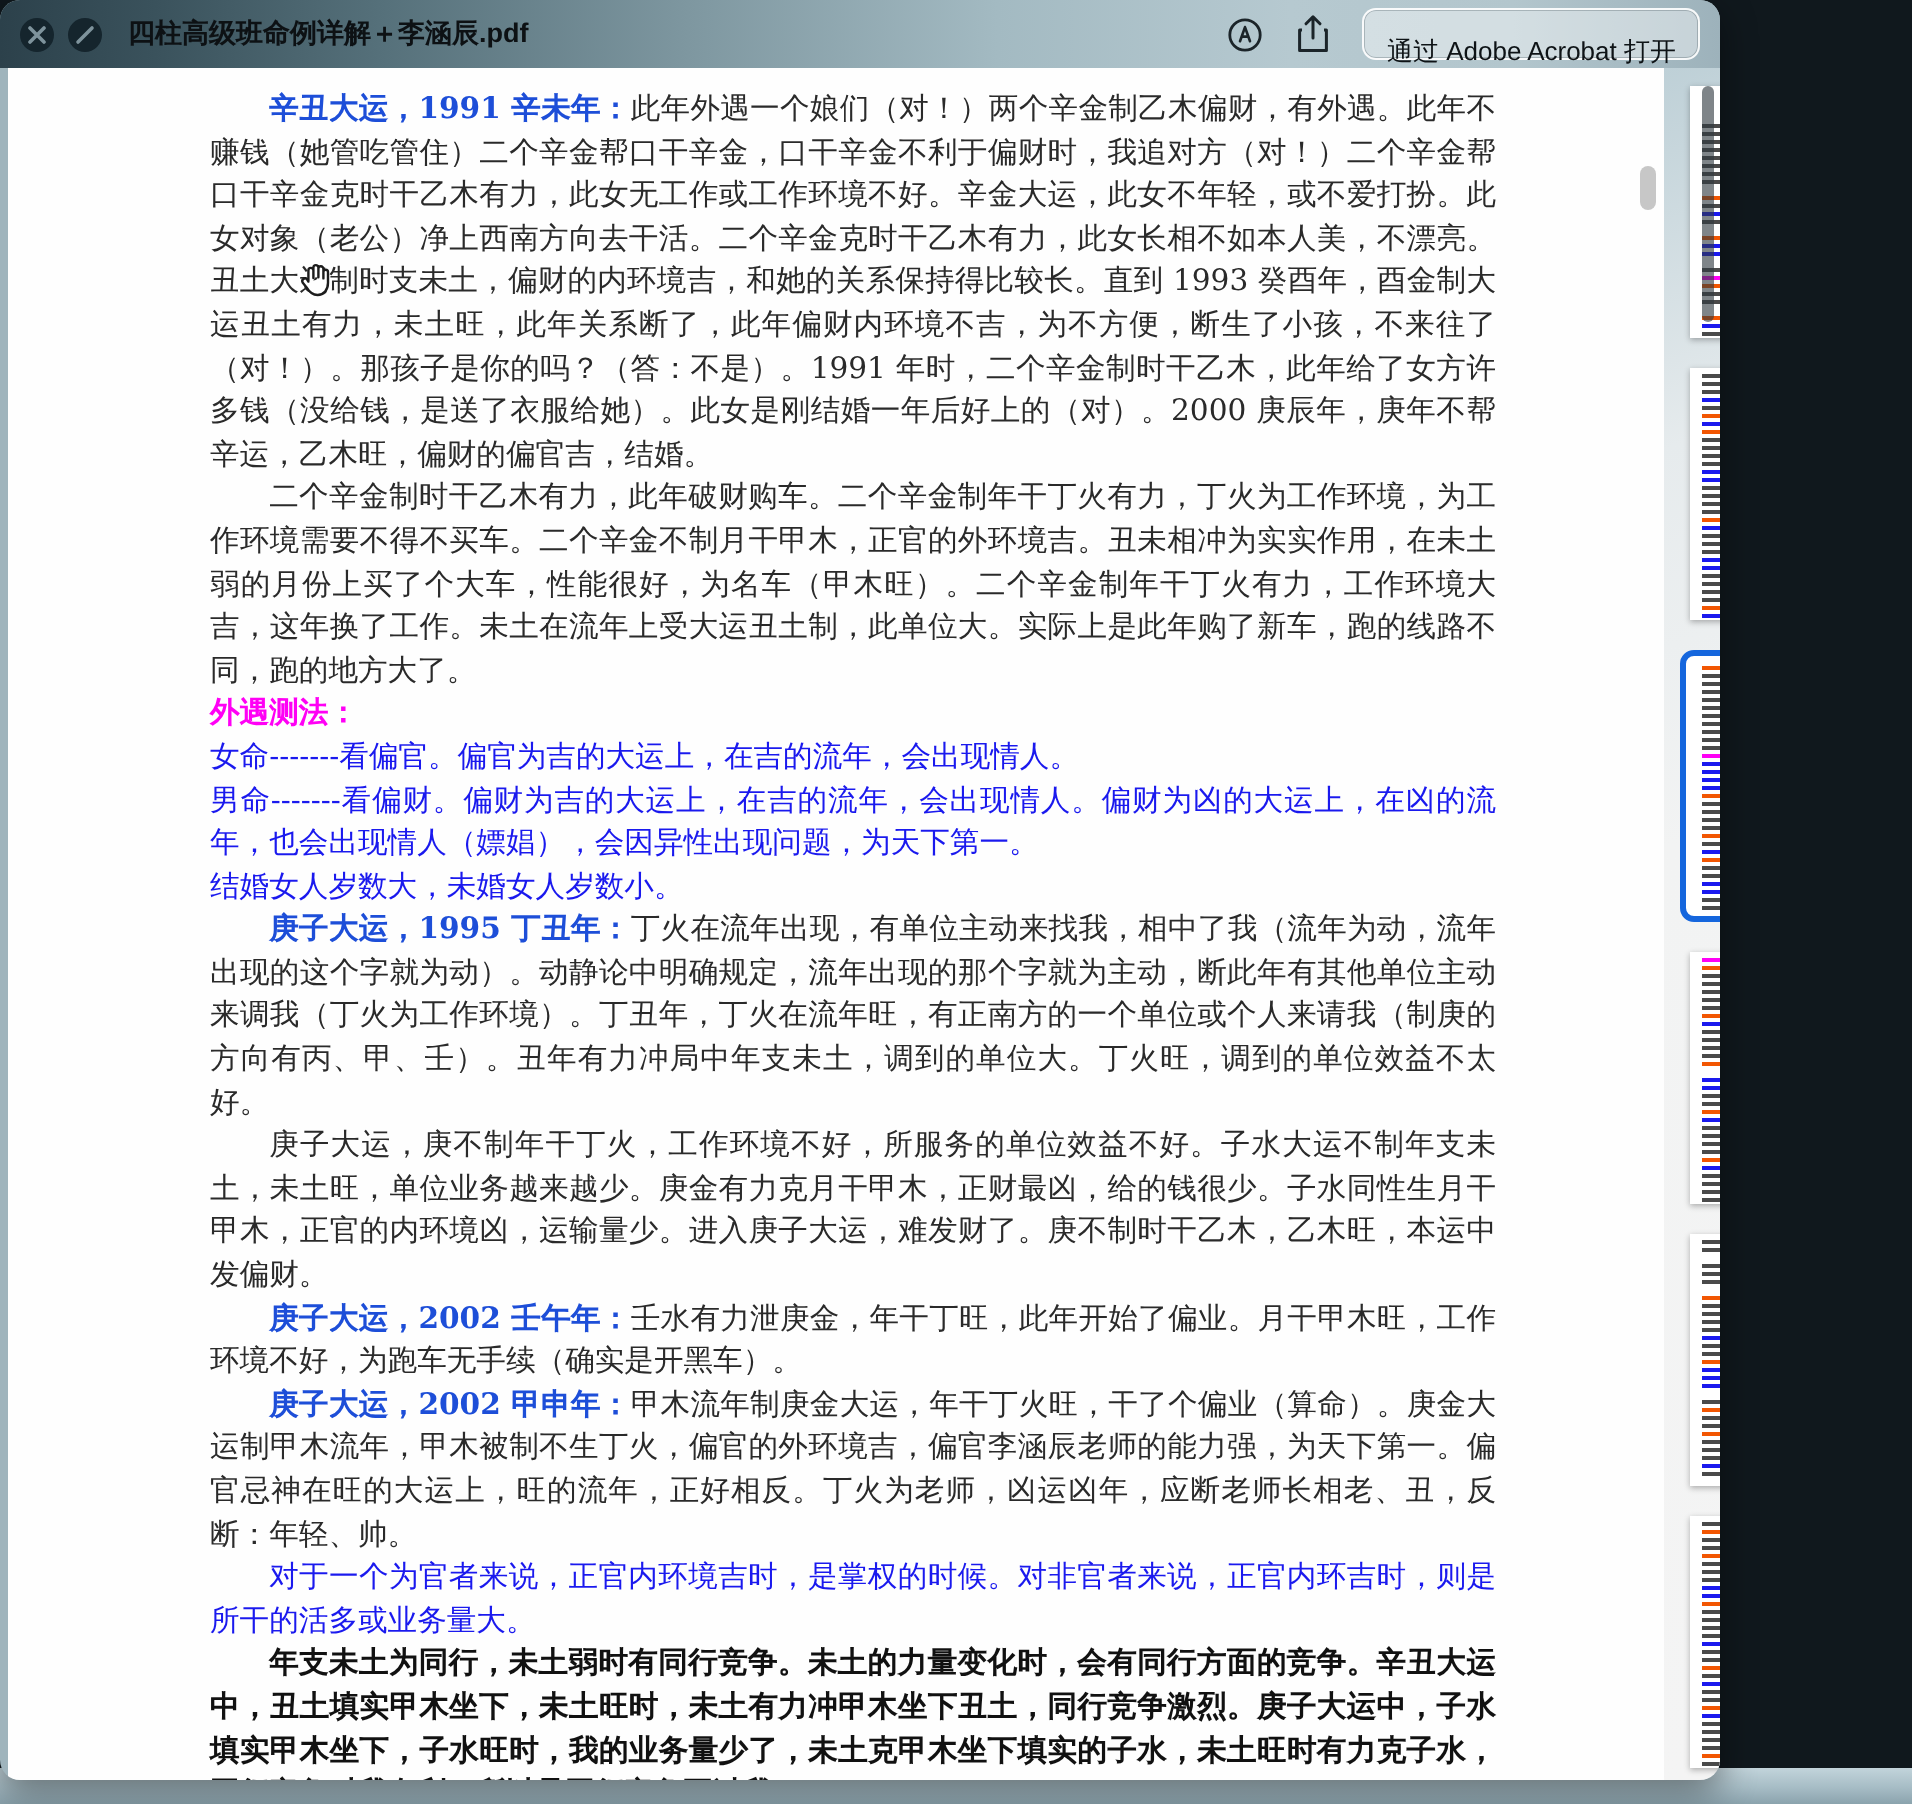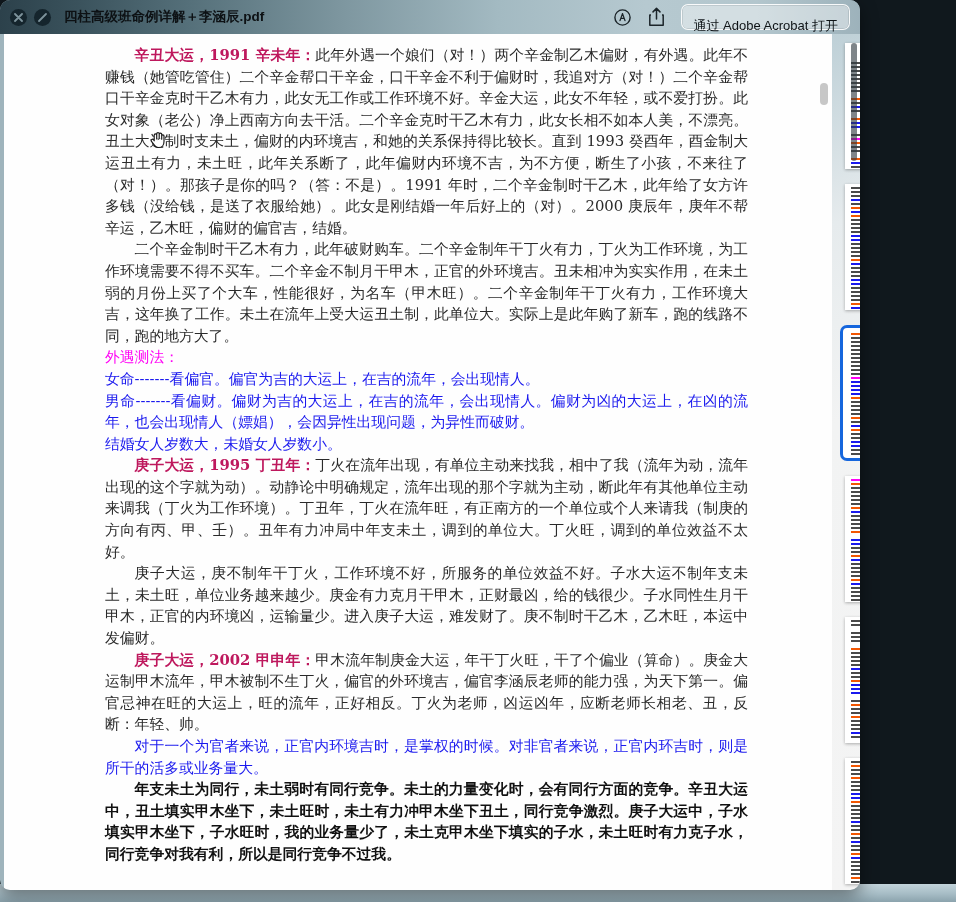--- a/index.html
+++ b/index.html
@@ -24,25 +24,25 @@
     box-shadow:inset 0 0 0 .5px rgba(40,55,62,.25);cursor:pointer;white-space:nowrap;
     font-family:"Liberation Sans","DejaVu Sans",sans-serif;}
   
   .main-row{flex:1;display:flex;min-height:0;}
   .content-area{width:828px;flex:0 0 828px;margin-left:4px;background:#fefefe;position:relative;
     box-sizing:border-box;padding:10px 84px 6px 101px;overflow:hidden;}
   .pdf-text{font-family:"DejaVu Serif","Liberation Serif",serif;font-size:14.8px;line-height:21.6px;
     text-align:justify;color:#262626;}
   .pdf-text p{margin:0;}
   .pdf-text p.indent{text-indent:2em;}
-  .seg-h{color:#be185d;font-weight:700;}
+  .seg-h{color:#1d4ed8;font-weight:700;}
   .seg-b{color:#2a2a2a;}
   .seg-B{color:#111;font-weight:700;}
   .seg-u{color:#1a19ee;font-weight:400;}
-  .seg-m{color:#ff00f5;font-weight:400;}
+  .seg-m{color:#ff00f5;font-weight:700;}
   .content-scroll{position:absolute;right:4px;top:49px;width:8px;height:22px;border-radius:4px;
     background:#c7c7c7;}
   
   .sidebar{flex:1;position:relative;box-sizing:border-box;padding:9px 0 0 13px;
     background:linear-gradient(160deg,#bed0d7 0%,#e6ebed 22%,#f2f3f3 45%,#f4f4f4 100%);
     overflow:hidden;}
   .thumb{width:95px;height:126px;background:#fff;margin:0 0 15px 0;box-sizing:border-box;
     padding:3px 0;box-shadow:0 1px 3px rgba(0,0,0,.30);cursor:pointer;overflow:hidden;}
   .thumb-sel-wrap{border:3px solid #1566dd;border-radius:7px;padding:2px;background:#fff;
     width:95px;box-sizing:content-box;margin:0 0 15px -5px;}
@@ -98,24 +98,25 @@
   </div>
 
   <div class="main-row">
 
     <div class="content-area">
       <div class="pdf-text" id="pdf-text">
           <p class="indent"><span class="seg-h">辛丑大运，1991 辛未年：</span><span class="seg-b">此年外遇一个娘们（对！）两个辛金制乙木偏财，有外遇。此年不赚钱（她管吃管住）二个辛金帮口干辛金，口干辛金不利于偏财时，我追对方（对！）二个辛金帮口干辛金克时干乙木有力，此女无工作或工作环境不好。辛金大运，此女不年轻，或不爱打扮。此女对象（老公）净上西南方向去干活。二个辛金克时干乙木有力，此女长相不如本人美，不漂亮。丑土大运制时支未土，偏财的内环境吉，和她的关系保持得比较长。直到 1993 癸酉年，酉金制大运丑土有力，未土旺，此年关系断了，此年偏财内环境不吉，为不方便，断生了小孩，不来往了（对！）。那孩子是你的吗？（答：不是）。1991 年时，二个辛金制时干乙木，此年给了女方许多钱（没给钱，是送了衣服给她）。此女是刚结婚一年后好上的（对）。2000 庚辰年，庚年不帮辛运，乙木旺，偏财的偏官吉，结婚。</span></p>
           <p class="indent"><span class="seg-b">二个辛金制时干乙木有力，此年破财购车。二个辛金制年干丁火有力，丁火为工作环境，为工作环境需要不得不买车。二个辛金不制月干甲木，正官的外环境吉。丑未相冲为实实作用，在未土弱的月份上买了个大车，性能很好，为名车（甲木旺）。二个辛金制年干丁火有力，工作环境大吉，这年换了工作。未土在流年上受大运丑土制，此单位大。实际上是此年购了新车，跑的线路不同，跑的地方大了。</span></p>
           <p class=""><span class="seg-m">外遇测法：</span></p>
           <p class=""><span class="seg-u">女命-------看偏官。偏官为吉的大运上，在吉的流年，会出现情人。</span></p>
-          <p class=""><span class="seg-u">男命-------看偏财。偏财为吉的大运上，在吉的流年，会出现情人。偏财为凶的大运上，在凶的流年，也会出现情人（嫖娼），会因异性出现问题，为异性而破财。</span></p>
+          <p class=""><span class="seg-u">男命-------看偏财。偏财为吉的大运上，在吉的流年，会出现情人。偏财为凶的大运上，在凶的流年，也会出现情人（嫖娼），会因异性出现问题，为天下第一。</span></p>
           <p class=""><span class="seg-u">结婚女人岁数大，未婚女人岁数小。</span></p>
           <p class="indent"><span class="seg-h">庚子大运，1995 丁丑年：</span><span class="seg-b">丁火在流年出现，有单位主动来找我，相中了我（流年为动，流年出现的这个字就为动）。动静论中明确规定，流年出现的那个字就为主动，断此年有其他单位主动来调我（丁火为工作环境）。丁丑年，丁火在流年旺，有正南方的一个单位或个人来请我（制庚的方向有丙、甲、壬）。丑年有力冲局中年支未土，调到的单位大。丁火旺，调到的单位效益不太好。</span></p>
           <p class="indent"><span class="seg-b">庚子大运，庚不制年干丁火，工作环境不好，所服务的单位效益不好。子水大运不制年支未土，未土旺，单位业务越来越少。庚金有力克月干甲木，正财最凶，给的钱很少。子水同性生月干甲木，正官的内环境凶，运输量少。进入庚子大运，难发财了。庚不制时干乙木，乙木旺，本运中发偏财。</span></p>
+          <p class="indent"><span class="seg-h">庚子大运，2002 壬午年：</span><span class="seg-b">壬水有力泄庚金，年干丁旺，此年开始了偏业。月干甲木旺，工作环境不好，为跑车无手续（确实是开黑车）。</span></p>
           <p class="indent"><span class="seg-h">庚子大运，2002 甲申年：</span><span class="seg-b">甲木流年制庚金大运，年干丁火旺，干了个偏业（算命）。庚金大运制甲木流年，甲木被制不生丁火，偏官的外环境吉，偏官李涵辰老师的能力强，为天下第一。偏官忌神在旺的大运上，旺的流年，正好相反。丁火为老师，凶运凶年，应断老师长相老、丑，反断：年轻、帅。</span></p>
           <p class="indent"><span class="seg-u">对于一个为官者来说，正官内环境吉时，是掌权的时候。对非官者来说，正官内环吉时，则是所干的活多或业务量大。</span></p>
           <p class="indent"><span class="seg-B">年支未土为同行，未土弱时有同行竞争。未土的力量变化时，会有同行方面的竞争。辛丑大运中，丑土填实甲木坐下，未土旺时，未土有力冲甲木坐下丑土，同行竞争激烈。庚子大运中，子水填实甲木坐下，子水旺时，我的业务量少了，未土克甲木坐下填实的子水，未土旺时有力克子水，同行竞争对我有利，所以是同行竞争不过我。</span></p>
         </div>
       <div class="content-scroll"></div>
     </div>
 
     <div class="sidebar">
       <div id="thumb-list">
           <div class="thumb">

